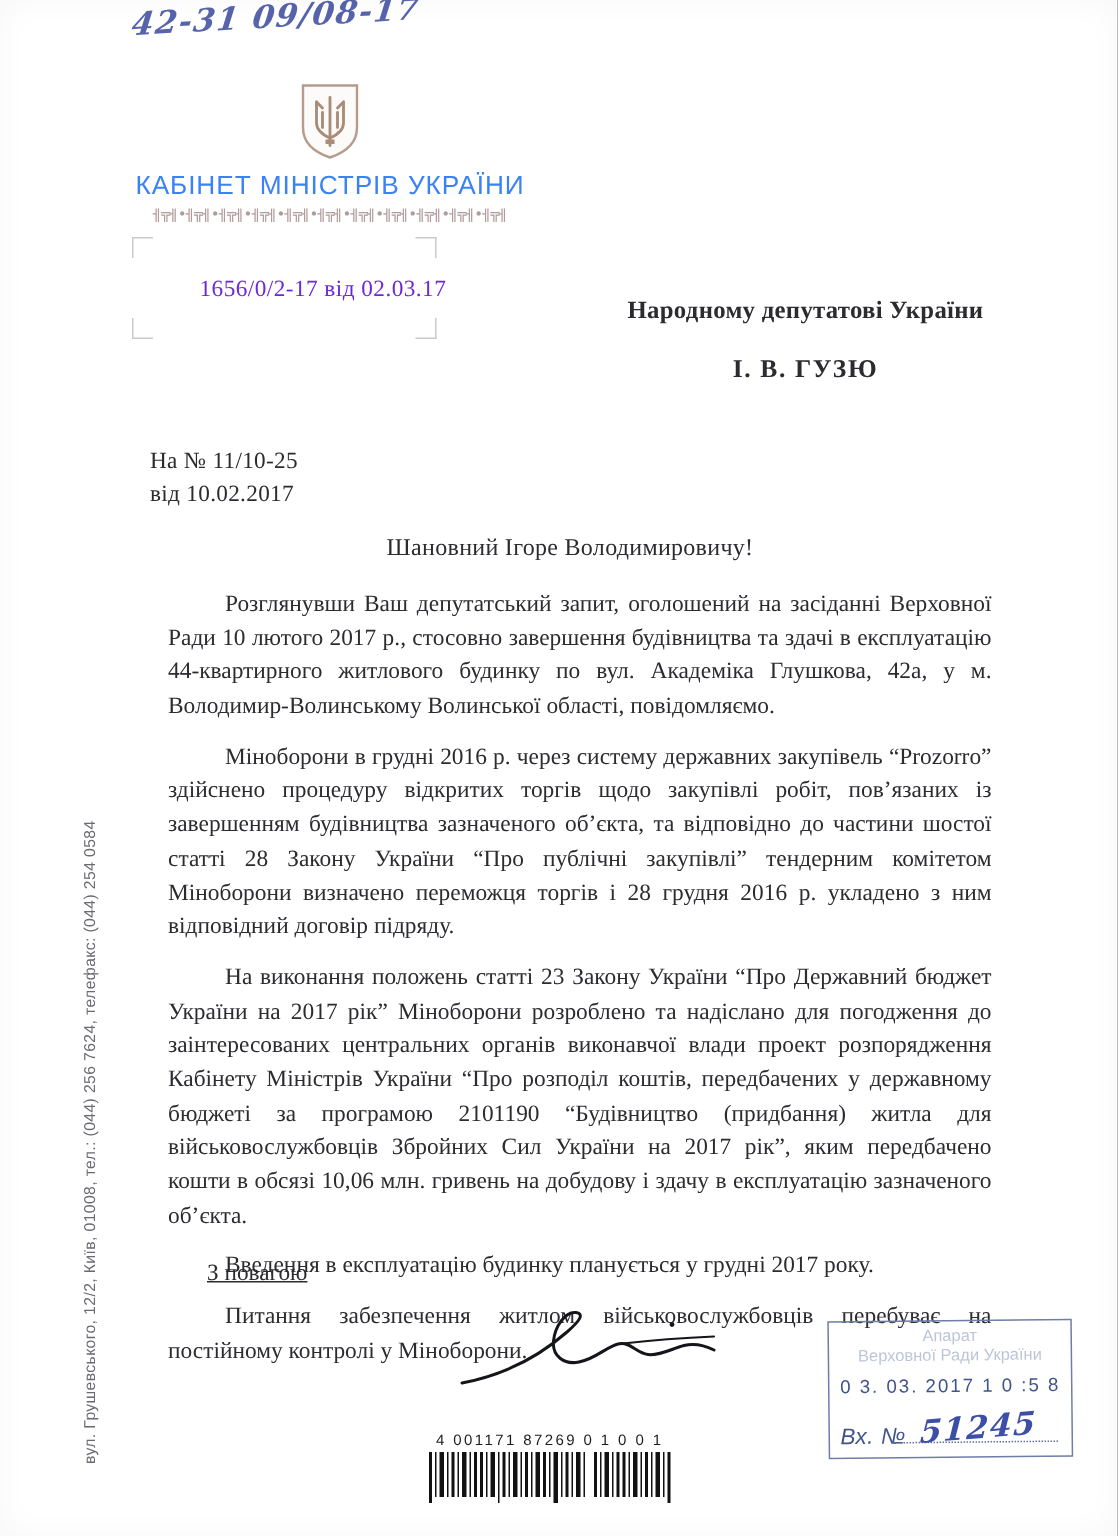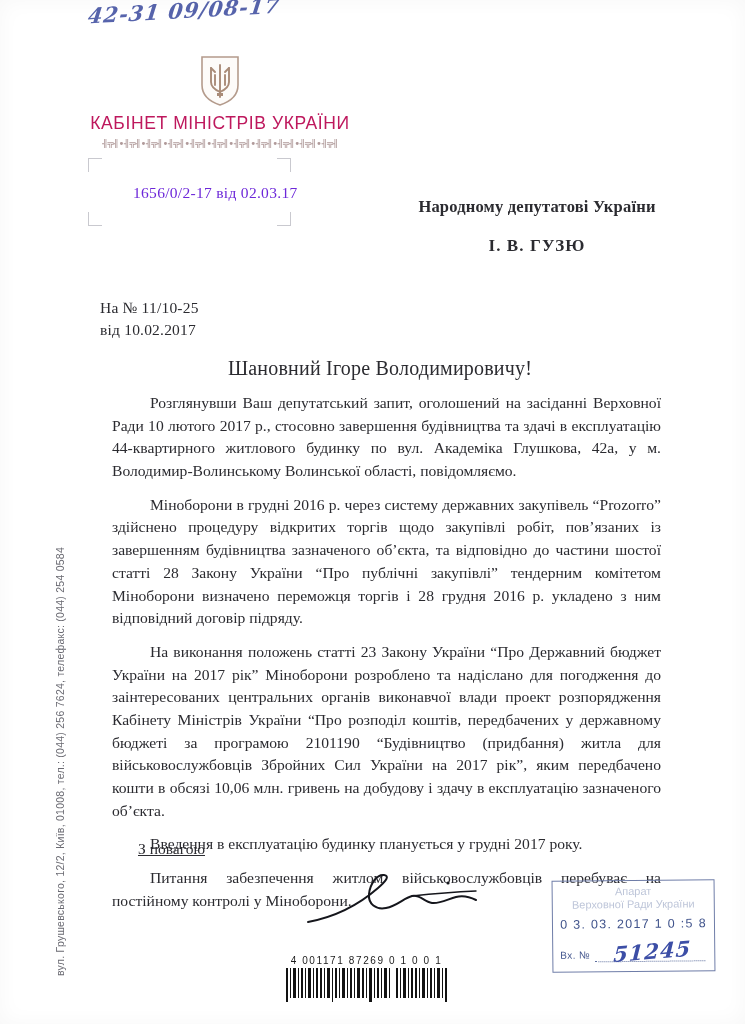--- a/index.html
+++ b/index.html
@@ -44,21 +44,21 @@
   .emblem {
     width: 40px;
     height: 52px;
     margin: 0 auto 6px auto;
     display: block;
   }
   .lh-title {
     font-family: "Liberation Sans", sans-serif;
     font-size: 17.5px;
     letter-spacing: .6px;
-    color: #be185d;
+    color: #3b82f6;
     white-space: nowrap;
   }
   .ornament {
     margin-top: 5px;
     height: 9px;
     width: 100%;
     overflow: hidden;
     white-space: nowrap;
     font-family: "DejaVu Sans", sans-serif;
     font-size: 10px;
@@ -119,21 +119,21 @@
     letter-spacing: .2px;
   }
 
   
   .salutation {
     position: absolute;
     left: 100px;
     top: 357px;
     width: 560px;
     text-align: center;
-    font-size: 20px;
+    font-size: 16px;
     letter-spacing: .2px;
   }
   .body {
     position: absolute;
     left: 100px;
     top: 392px;
     width: 561px;
     font-size: 15.6px;
     line-height: 1.455;
     text-align: justify;
@@ -215,23 +215,24 @@
     width: 100%;
     text-align: center;
     font-size: 12.5px;
     letter-spacing: 1.3px;
     color: #41548c;
   }
   .stamp-in {
     position: absolute;
     left: 7px;
     top: 68px;
-    font-size: 10px;
+    font-size: 15px;
     letter-spacing: .4px;
     color: #41548c;
+    font-style: italic;
   }
   .stamp-in-line {
     position: absolute;
     left: 42px;
     top: 80px;
     width: 110px;
     border-bottom: 1px dotted #5e6f9e;
   }
   .stamp-in-value {
     position: absolute;

